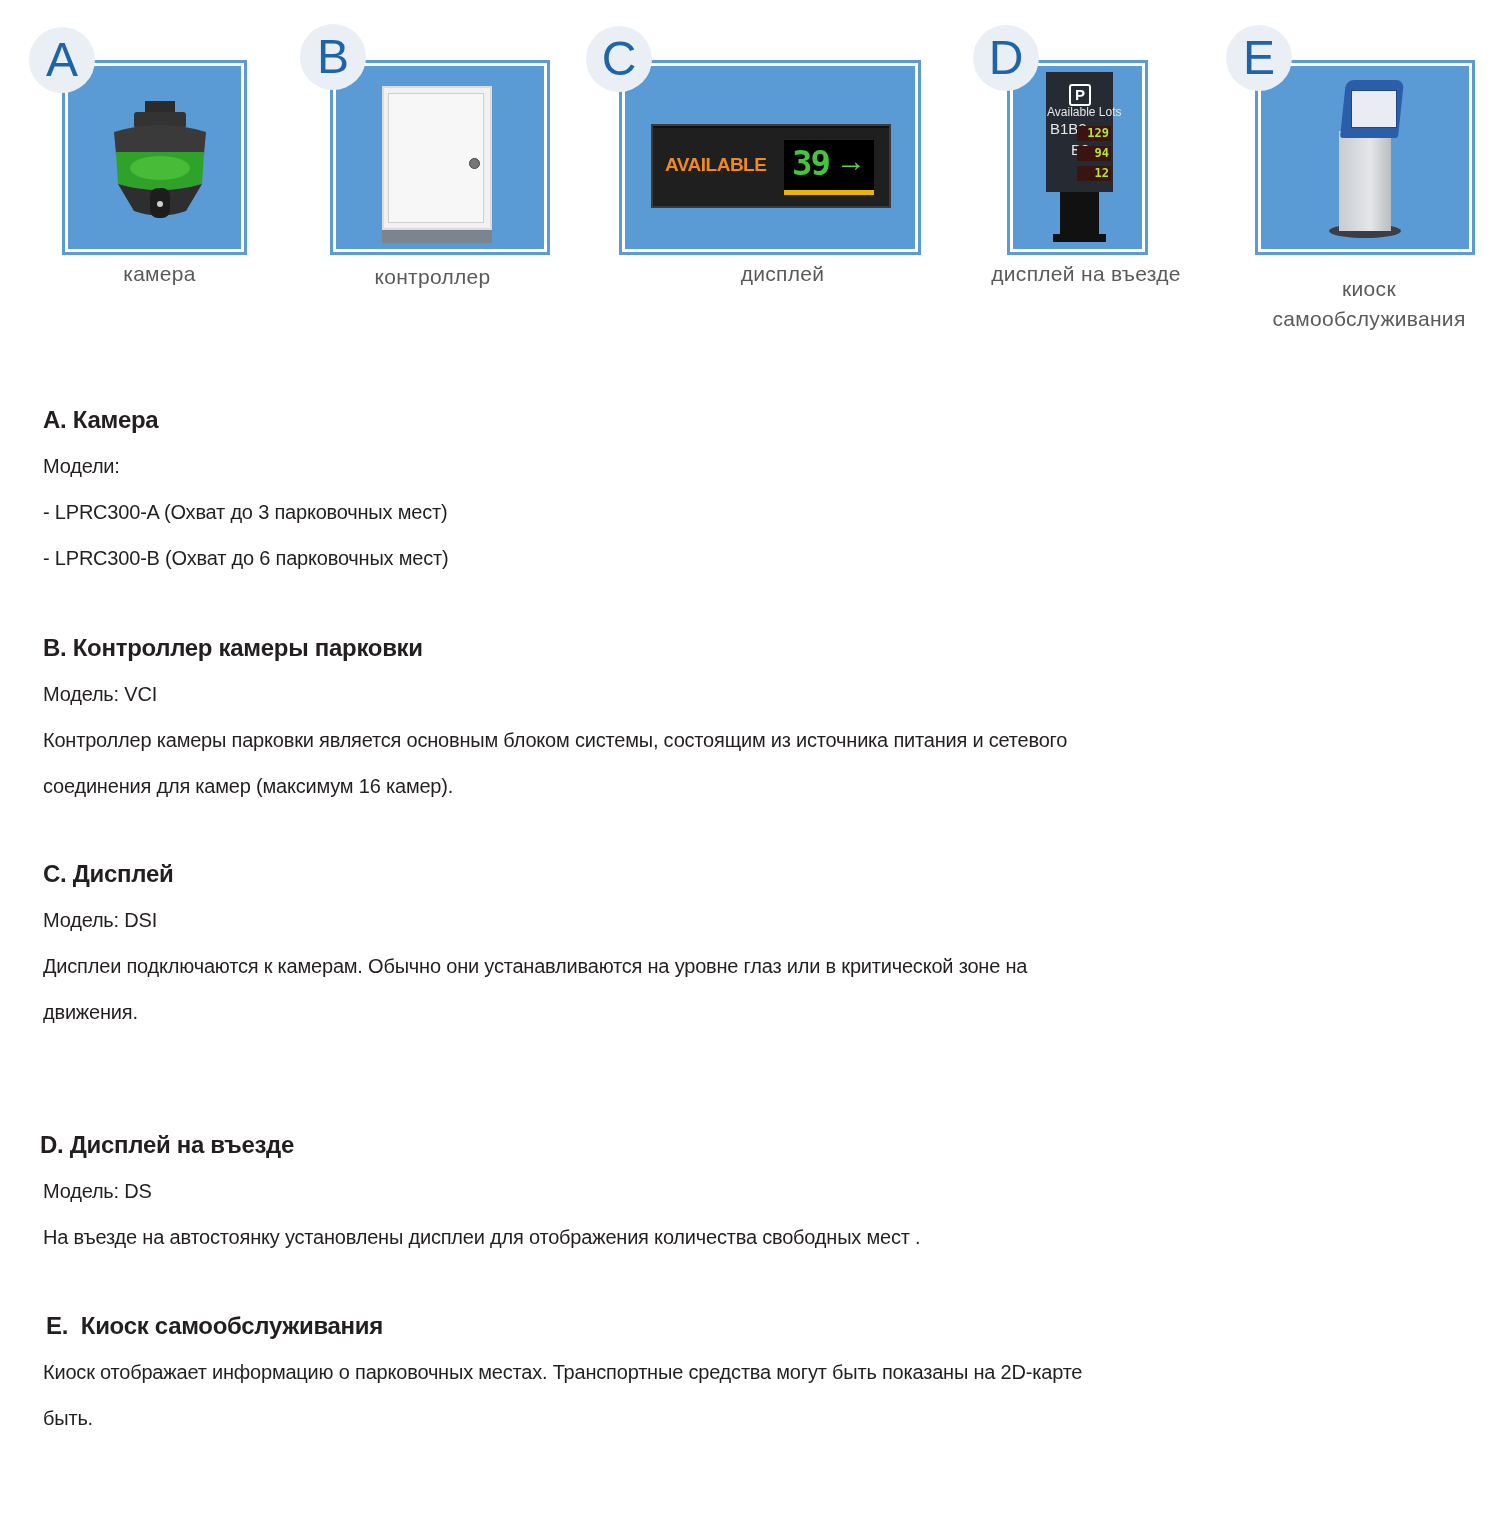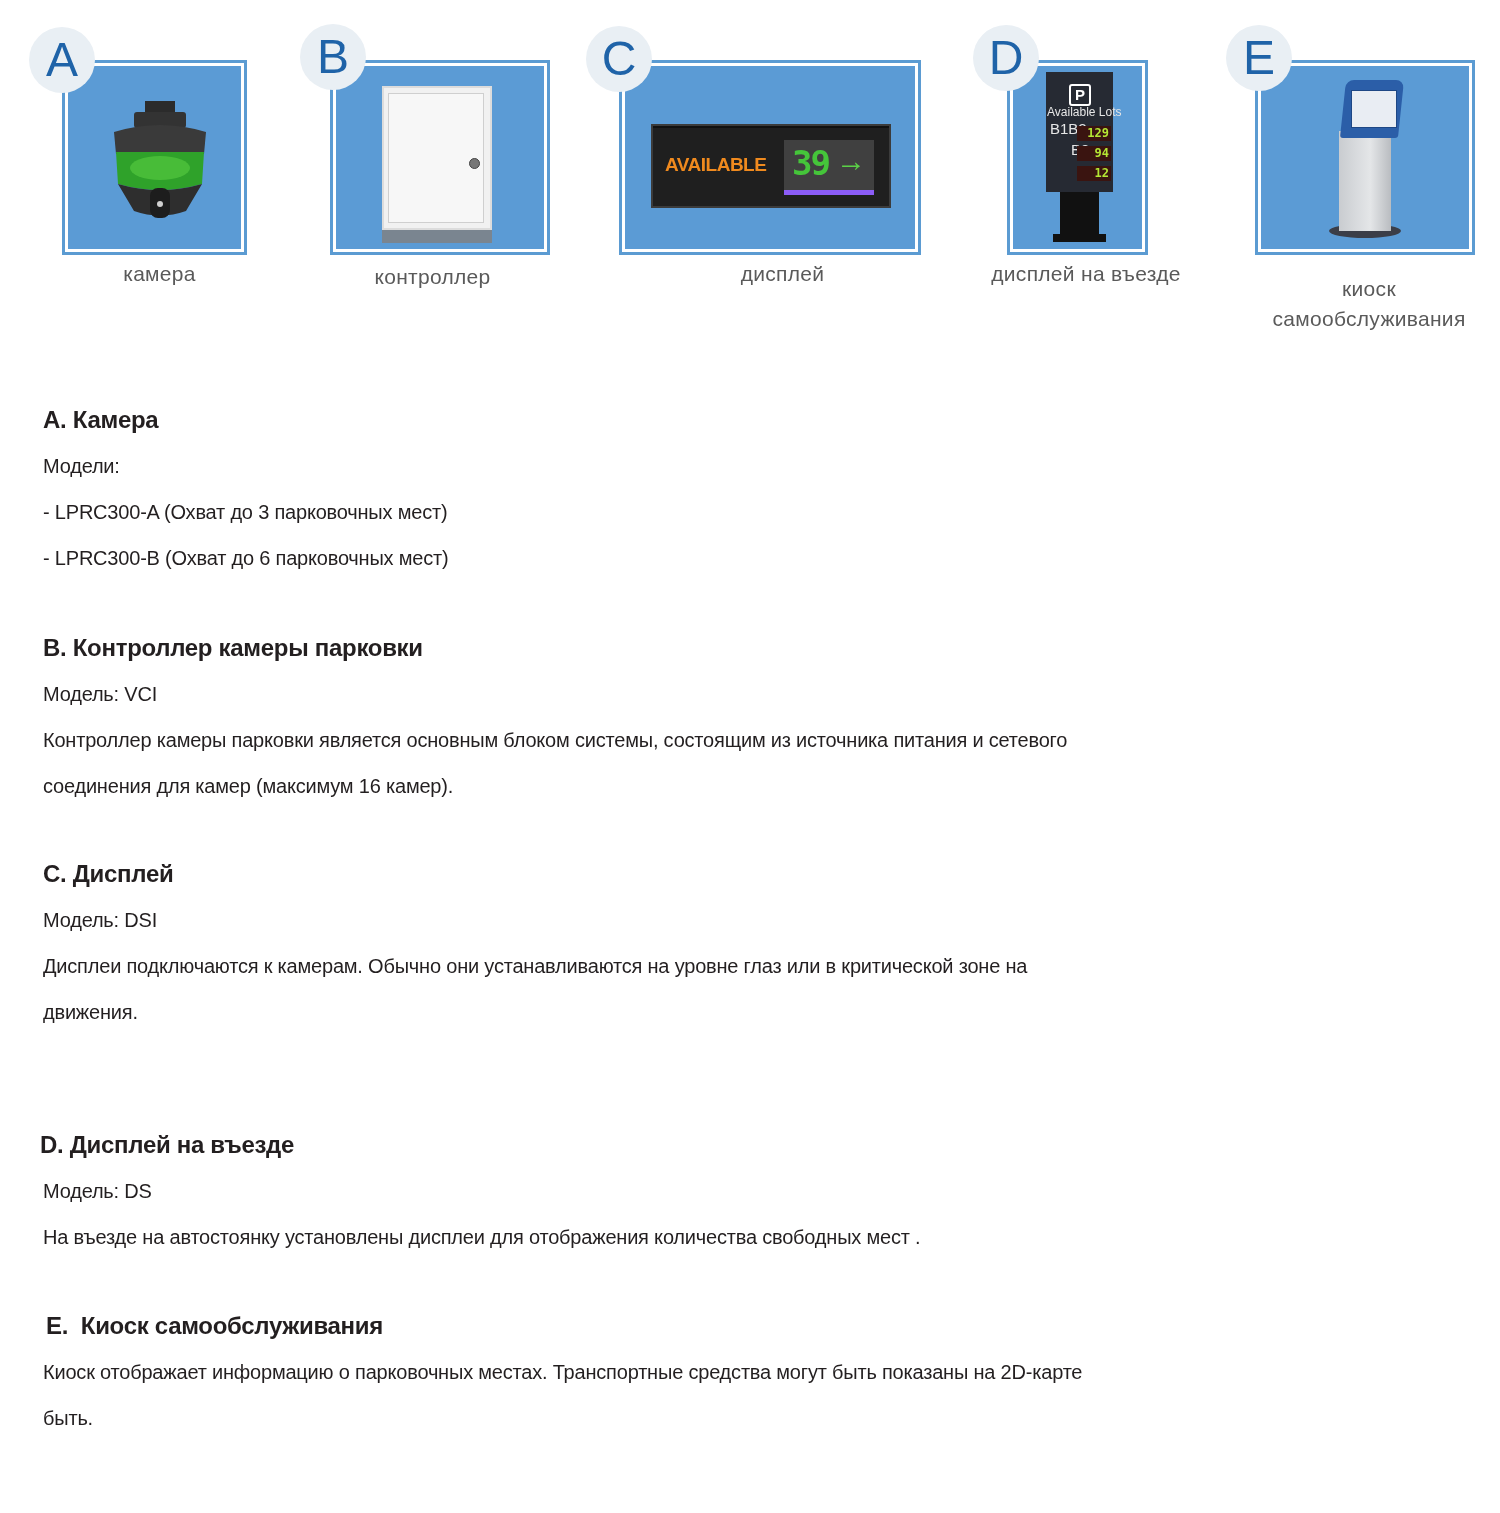--- a/index.html
+++ b/index.html
@@ -16,21 +16,21 @@
 
   
   .cam { position: absolute; }
   .cabinet { position: absolute; background: #f1f1f1; border: 2px solid #dcdcdc; box-sizing: border-box; }
   .cabinet .door { position: absolute; left: 4px; top: 5px; right: 6px; bottom: 5px; border: 1px solid #cfcfcf; background: #f7f7f7; }
   .cabinet .lock { position: absolute; right: 10px; top: 70px; width: 9px; height: 9px; border-radius: 50%; background: #777; border: 1px solid #444; }
   .cabinet-base { position: absolute; background: #7a8590; }
 
   .sign { position: absolute; background: #1f1f1f; border: 2px solid #3b3b3b; box-sizing: border-box; box-shadow: 0 2px 0 #111 inset; }
   .sign .lbl { position: absolute; color: #f08a1e; font-weight: bold; font-size: 19px; letter-spacing: -0.5px; }
-  .sign .led { position: absolute; background: #404040; border-bottom: 5px solid #8b5cf6; text-decoration: underline; }
+  .sign .led { position: absolute; background: #000000; border-bottom: 5px solid #eab308; text-decoration: underline; }
   .sign .num { position: absolute; color: #45c53a; font-family: "DejaVu Sans Mono", monospace; font-weight: bold; font-size: 34px; letter-spacing: -2px; }
   .sign .arrow { position: absolute; color: #5bd147; font-size: 30px; font-weight: bold; }
 
   .pylon { position: absolute; background: #262a33; }
   .pylon .p { position: absolute; width: 18px; height: 18px; border: 2px solid #fff; border-radius: 3px; color: #fff;
               font-weight: bold; font-size: 15px; line-height: 18px; text-align: center; }
   .pylon .t { position: absolute; color: #e6e6e6; font-size: 12px; white-space: nowrap; }
   .pylon .lv { position: absolute; color: #e6e6e6; font-size: 15px; }
   .pylon .cnt { position: absolute; width: 34px; height: 15px; background: #3a1410; color: #b4e634; font-family: "DejaVu Sans Mono", monospace;
                 font-size: 12px; font-weight: bold; line-height: 15px; text-align: right; padding-right: 2px; box-sizing: border-box; }

